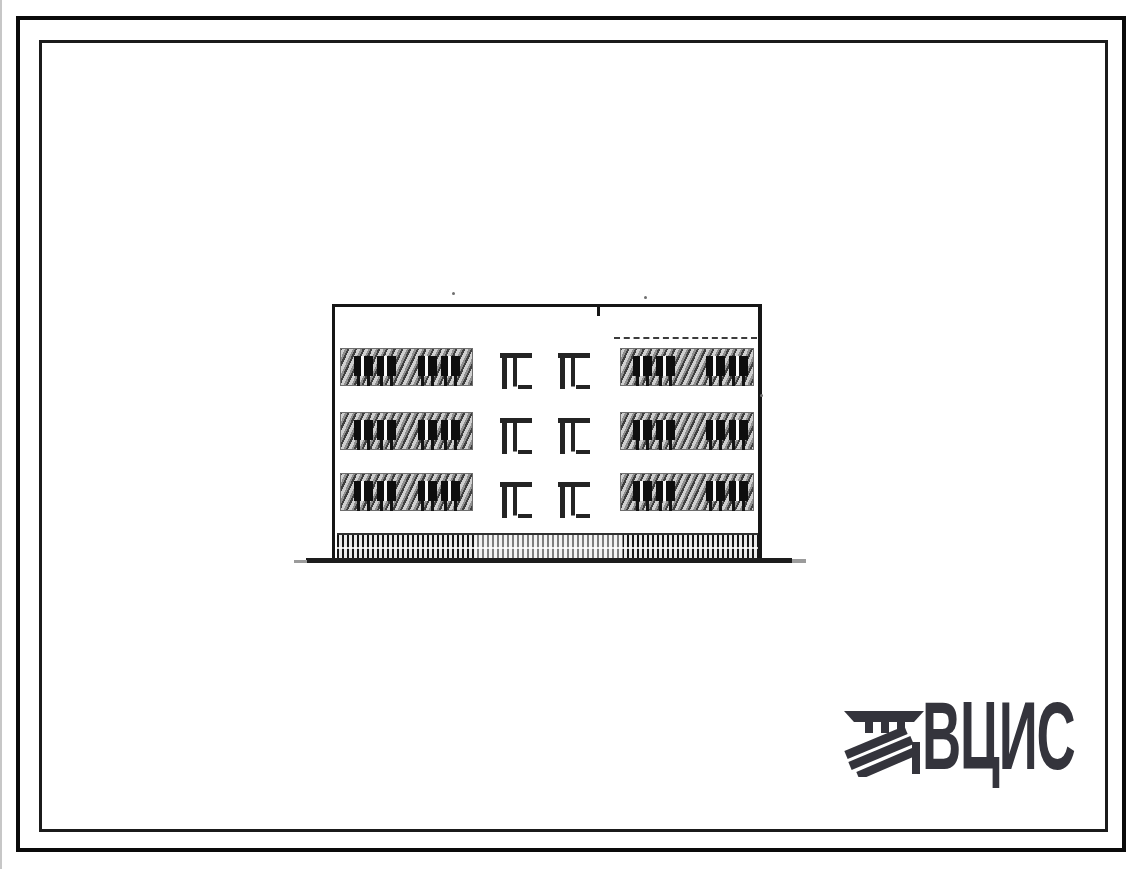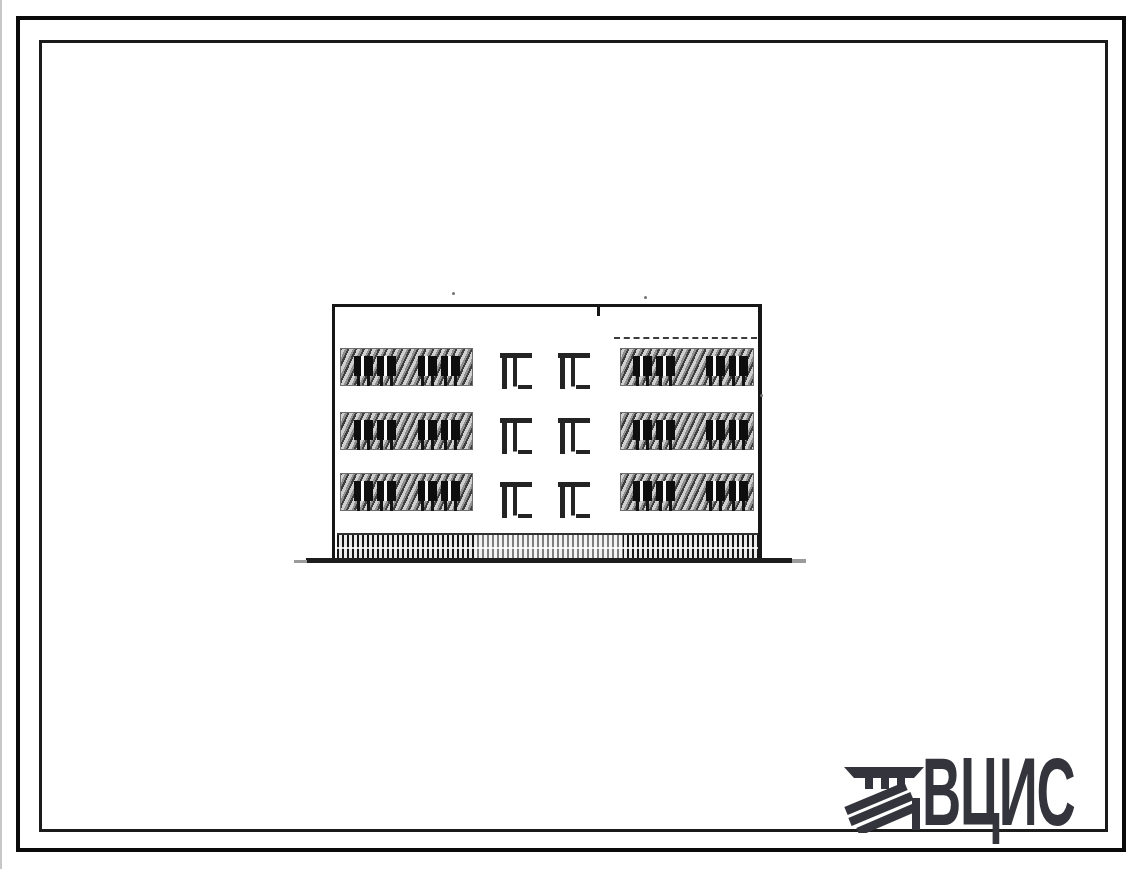--- a/index.html
+++ b/index.html
@@ -73,21 +73,21 @@
   }
   .plinth-light{position:absolute;left:138px;top:0;width:148px;height:100%;background:rgba(255,255,255,.45);}
   
   .ground-main{position:absolute;left:306px;top:558px;width:486px;height:5px;background:#1d1d1d;}
   .ground-l{position:absolute;left:294px;top:560px;width:13px;height:3px;background:#9b9b9b;}
   .ground-r{position:absolute;left:792px;top:559px;width:14px;height:4px;background:#9b9b9b;}
   
   .speck{position:absolute;width:3px;height:3px;border-radius:50%;background:#6f6f6f;}
   .sp1{left:452px;top:292px;} .sp2{left:644px;top:296px;} .sp3{left:760px;top:394px;}
   
-  .logo{position:absolute;left:843px;top:742px;width:245px;height:110px;}
+  .logo{position:absolute;left:843px;top:686px;width:245px;height:110px;}
   .emblem{position:absolute;left:1px;top:25px;width:80px;height:66px;}
   .logo-text{
     position:absolute;left:79px;top:1px;
     font-weight:bold;font-size:97px;line-height:1;letter-spacing:-2px;
     color:#34343c;transform:scaleX(.56);transform-origin:0 0;white-space:nowrap;
   }
 </style>
 </head>
 <body>
 

